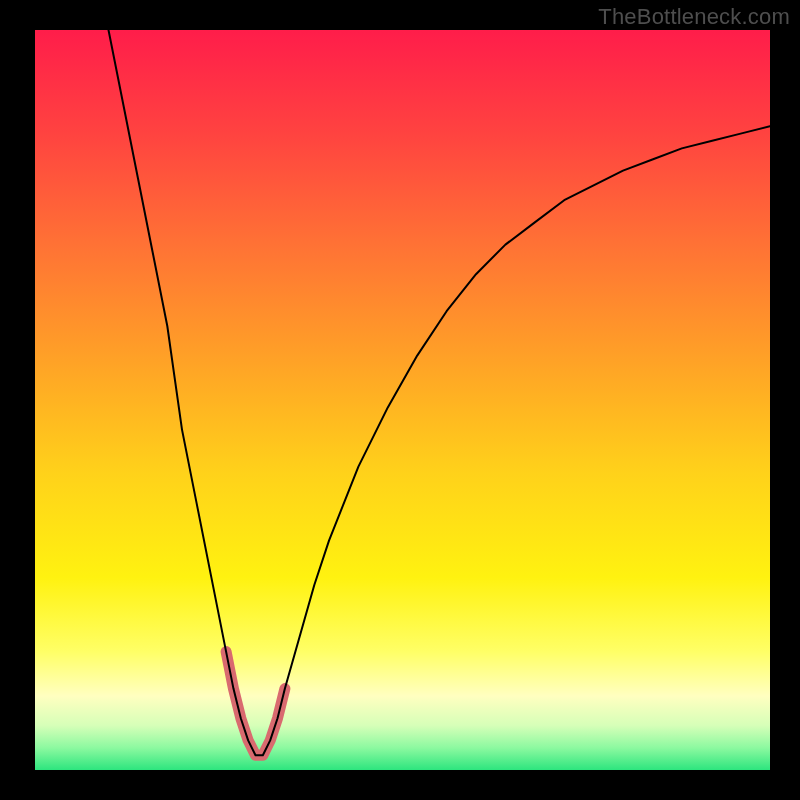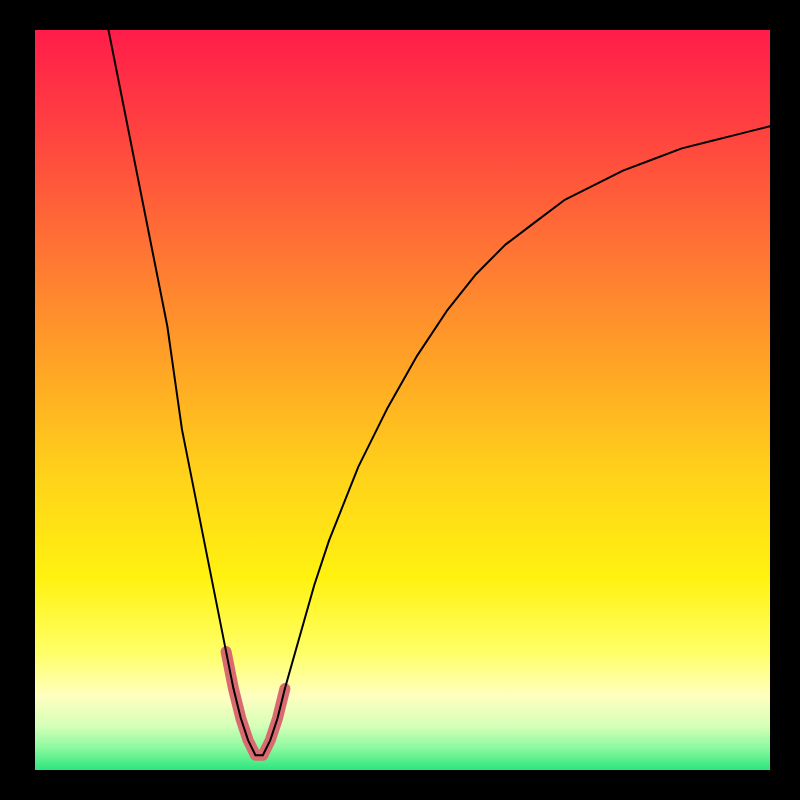--- a/index.html
+++ b/index.html
@@ -27,20 +27,21 @@
     z-index: 10;
   }
   svg {
     display: block;
   }
 </style>
 </head>
 <body>
 
 <div class="frame">
+  <div class="watermark">TheBottleneck.com</div>
   <svg id="chart-svg" width="800" height="800" viewBox="0 0 800 800">
     <defs>
       <linearGradient id="bg-grad" x1="0" y1="0" x2="0" y2="1">
           <stop offset="0%" stop-color="#ff1d4a"></stop>
           <stop offset="14.000000000000002%" stop-color="#ff4340"></stop>
           <stop offset="30%" stop-color="#ff7534"></stop>
           <stop offset="45%" stop-color="#ffa326"></stop>
           <stop offset="60%" stop-color="#ffd21a"></stop>
           <stop offset="74%" stop-color="#fff210"></stop>
           <stop offset="84%" stop-color="#ffff66"></stop>

